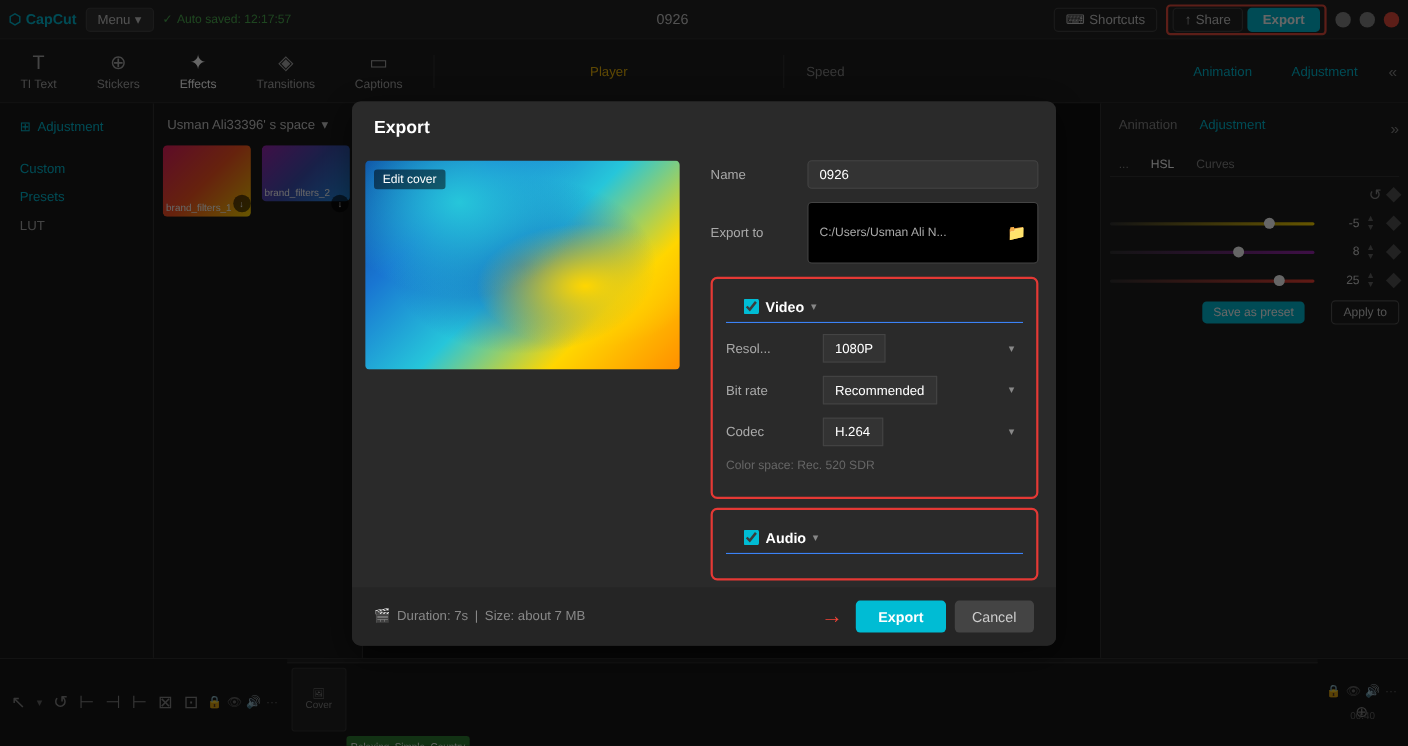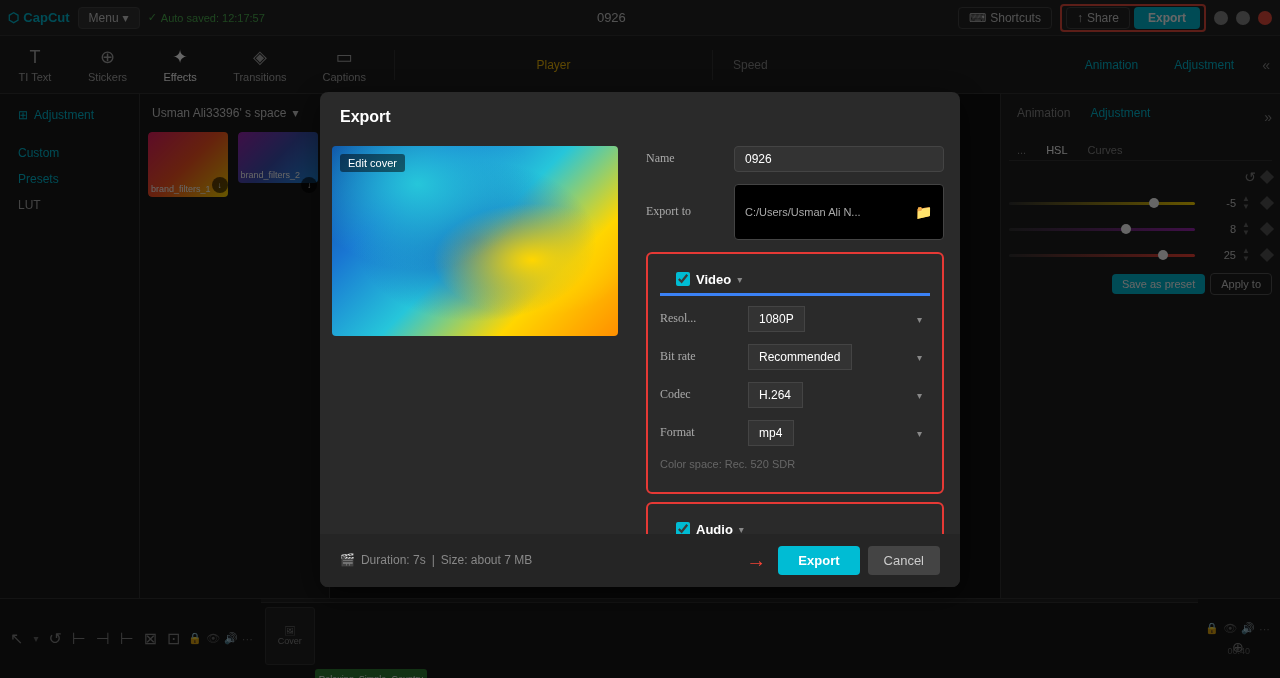--- a/index.html
+++ b/index.html
@@ -65,21 +65,21 @@
     .slider-row { display: flex; align-items: center; margin-bottom: 10px; gap: 6px; }
     .slider-track { flex: 1; height: 3px; border-radius: 2px; position: relative; cursor: pointer; }
     .slider-yellow { background: linear-gradient(to right, #333, #ffd700); }
     .slider-purple { background: linear-gradient(to right, #333, #9c27b0); }
     .slider-red { background: linear-gradient(to right, #333, #f44336); }
     .slider-thumb { position: absolute; width: 10px; height: 10px; border-radius: 50%; background: #fff; top: -3.5px; cursor: pointer; }
     .slider-value { width: 35px; text-align: right; font-size: 11px; color: #ccc; }
     .slider-stepper { display: flex; flex-direction: column; width: 14px; }
     .slider-stepper span { font-size: 8px; color: #666; cursor: pointer; line-height: 1; }
     .diamond { width: 10px; height: 10px; background: #555; transform: rotate(45deg); cursor: pointer; }
-    .right-actions { display: flex; gap: 5px; align-items: center; justify-content: flex-end; margin-top: 8px; }
+    .right-actions { display: flex; gap: 24px; align-items: center; justify-content: flex-end; margin-top: 8px; }
     .save-preset-btn { background: #00bcd4; border: none; color: #fff; padding: 4px 10px; border-radius: 4px; font-size: 11px; cursor: pointer; }
     .apply-all-btn { background: transparent; border: 1px solid #555; color: #ccc; padding: 4px 10px; border-radius: 4px; font-size: 11px; cursor: pointer; }
 
     
     .timeline { height: 80px; background: #181818; border-top: 1px solid #333; display: flex; align-items: center; padding: 0 10px; gap: 8px; overflow: hidden; }
     .timeline-tools { display: flex; gap: 10px; align-items: center; }
     .timeline-tool { font-size: 16px; color: #888; cursor: pointer; }
     .track-clip { height: 32px; border-radius: 4px; background: linear-gradient(135deg, #1976d2, #1565c0); border: 1px solid #2196f3; display: flex; align-items: center; padding: 0 6px; font-size: 10px; color: #fff; overflow: hidden; cursor: pointer; min-width: 120px; }
     .track-clip2 { height: 20px; border-radius: 3px; background: #2e7d32; display: flex; align-items: center; padding: 0 4px; font-size: 9px; color: #fff; cursor: pointer; min-width: 100px; }
     .cover-btn { width: 50px; height: 58px; background: #222; border: 1px solid #333; display: flex; flex-direction: column; align-items: center; justify-content: center; font-size: 9px; color: #888; cursor: pointer; border-radius: 3px; margin-left: 4px; }
@@ -95,28 +95,28 @@
     .modal-preview { width: 310px; padding: 12px; }
     .preview-image { width: 286px; height: 190px; background: linear-gradient(135deg, #1a237e 0%, #283593 20%, #1565c0 35%, #0288d1 45%, #26c6da 55%, #ffd600 70%, #ff8f00 85%, #e65100 100%); border-radius: 4px; overflow: hidden; position: relative; display: flex; align-items: center; justify-content: center; }
     .preview-aerial { width: 100%; height: 100%; background: 
       radial-gradient(ellipse at 30% 20%, #26c6da 0%, transparent 40%),
       radial-gradient(ellipse at 70% 60%, #ffd600 0%, transparent 35%),
       radial-gradient(ellipse at 50% 50%, #1565c0 0%, transparent 60%),
       linear-gradient(135deg, #0d47a1, #1976d2, #26c6da, #ffd600, #ff8f00); }
     .preview-edit-cover { position: absolute; top: 8px; left: 8px; background: rgba(0,0,0,0.5); color: #fff; font-size: 11px; padding: 3px 8px; border-radius: 3px; cursor: pointer; }
     .modal-settings { flex: 1; padding: 12px 16px; overflow-y: auto; max-height: 400px; }
     .setting-row { display: flex; align-items: center; margin-bottom: 12px; gap: 8px; }
-    .setting-label { width: 80px; font-size: 12px; color: #aaa; flex-shrink: 0; font-family: Liberation Serif, serif; }
+    .setting-label { width: 80px; font-size: 12px; color: #aaa; flex-shrink: 0; }
     .setting-input { flex: 1; background: #333; border: 1px solid #444; color: #fff; padding: 5px 10px; border-radius: 4px; font-size: 12px; }
     .setting-select { flex: 1; background: #333; border: 1px solid #444; color: #fff; padding: 5px 10px; border-radius: 0; font-size: 12px; cursor: pointer; appearance: none; -webkit-appearance: none; display: flex; align-items: center; justify-content: space-between; }
     .select-wrapper { flex: 1; position: relative; }
     .select-wrapper::after { content: '▾'; position: absolute; right: 8px; top: 50%; transform: translateY(-50%); color: #888; font-size: 10px; pointer-events: none; }
     .setting-path { flex: 1; background: #000000; border: 1px solid #444; color: #aaa; padding: 19px 10px; border-radius: 4px; font-size: 11px; display: flex; align-items: center; justify-content: space-between; }
     .folder-icon { color: #888; font-size: 14px; cursor: pointer; }
-    .section-header { display: flex; align-items: center; gap: 6px; margin-bottom: 10px; padding: 6px 16px; border-bottom: 3px solid #3b82f6; }
+    .section-header { display: flex; align-items: center; gap: 6px; margin-bottom: 10px; padding: 6px 16px; border-bottom: 1px solid #3b82f6; }
     .section-checkbox { width: 14px; height: 14px; accent-color: #00bcd4; cursor: pointer; }
     .section-title { font-size: 13px; font-weight: 600; color: #fff; }
     .section-arrow { color: #888; font-size: 10px; cursor: pointer; }
     .color-space-note { font-size: 11px; color: #666; margin-bottom: 10px; }
     .modal-section { border: 1px solid #444; border-radius: 6px; padding: 12px; margin-bottom: 8px; }
     .modal-section-red { border: 2px solid #e53935; }
     .modal-footer { padding: 12px 20px; background: #252525; display: flex; align-items: center; justify-content: space-between; }
     .footer-info { font-size: 12px; color: #888; display: flex; align-items: center; gap: 6px; }
     .footer-actions { display: flex; gap: 8px; align-items: center; }
     .export-btn-modal { background: #00bcd4; border: none; color: #fff; padding: 7px 20px; border-radius: 4px; font-size: 13px; font-weight: 600; cursor: pointer; }
@@ -403,28 +403,20 @@
             </div>
           </div>
           <div class="setting-row">
             <span class="setting-label">Codec</span>
             <div class="select-wrapper">
               <select class="setting-select">
                 <option>H.264</option>
               </select>
             </div>
           </div>
-          <div class="setting-row">
-            <span class="setting-label">Format</span>
-            <div class="select-wrapper">
-              <select class="setting-select">
-                <option>mp4</option>
-              </select>
-            </div>
-          </div>
           <div class="color-space-note">Color space: Rec. 520 SDR</div>
         </div>
 
         <div class="modal-section modal-section-red">
           <div class="section-header">
             <input type="checkbox" class="section-checkbox" checked="" style="">
             <span class="section-title">Audio</span>
             <span class="section-arrow">▾</span>
           </div>
 

